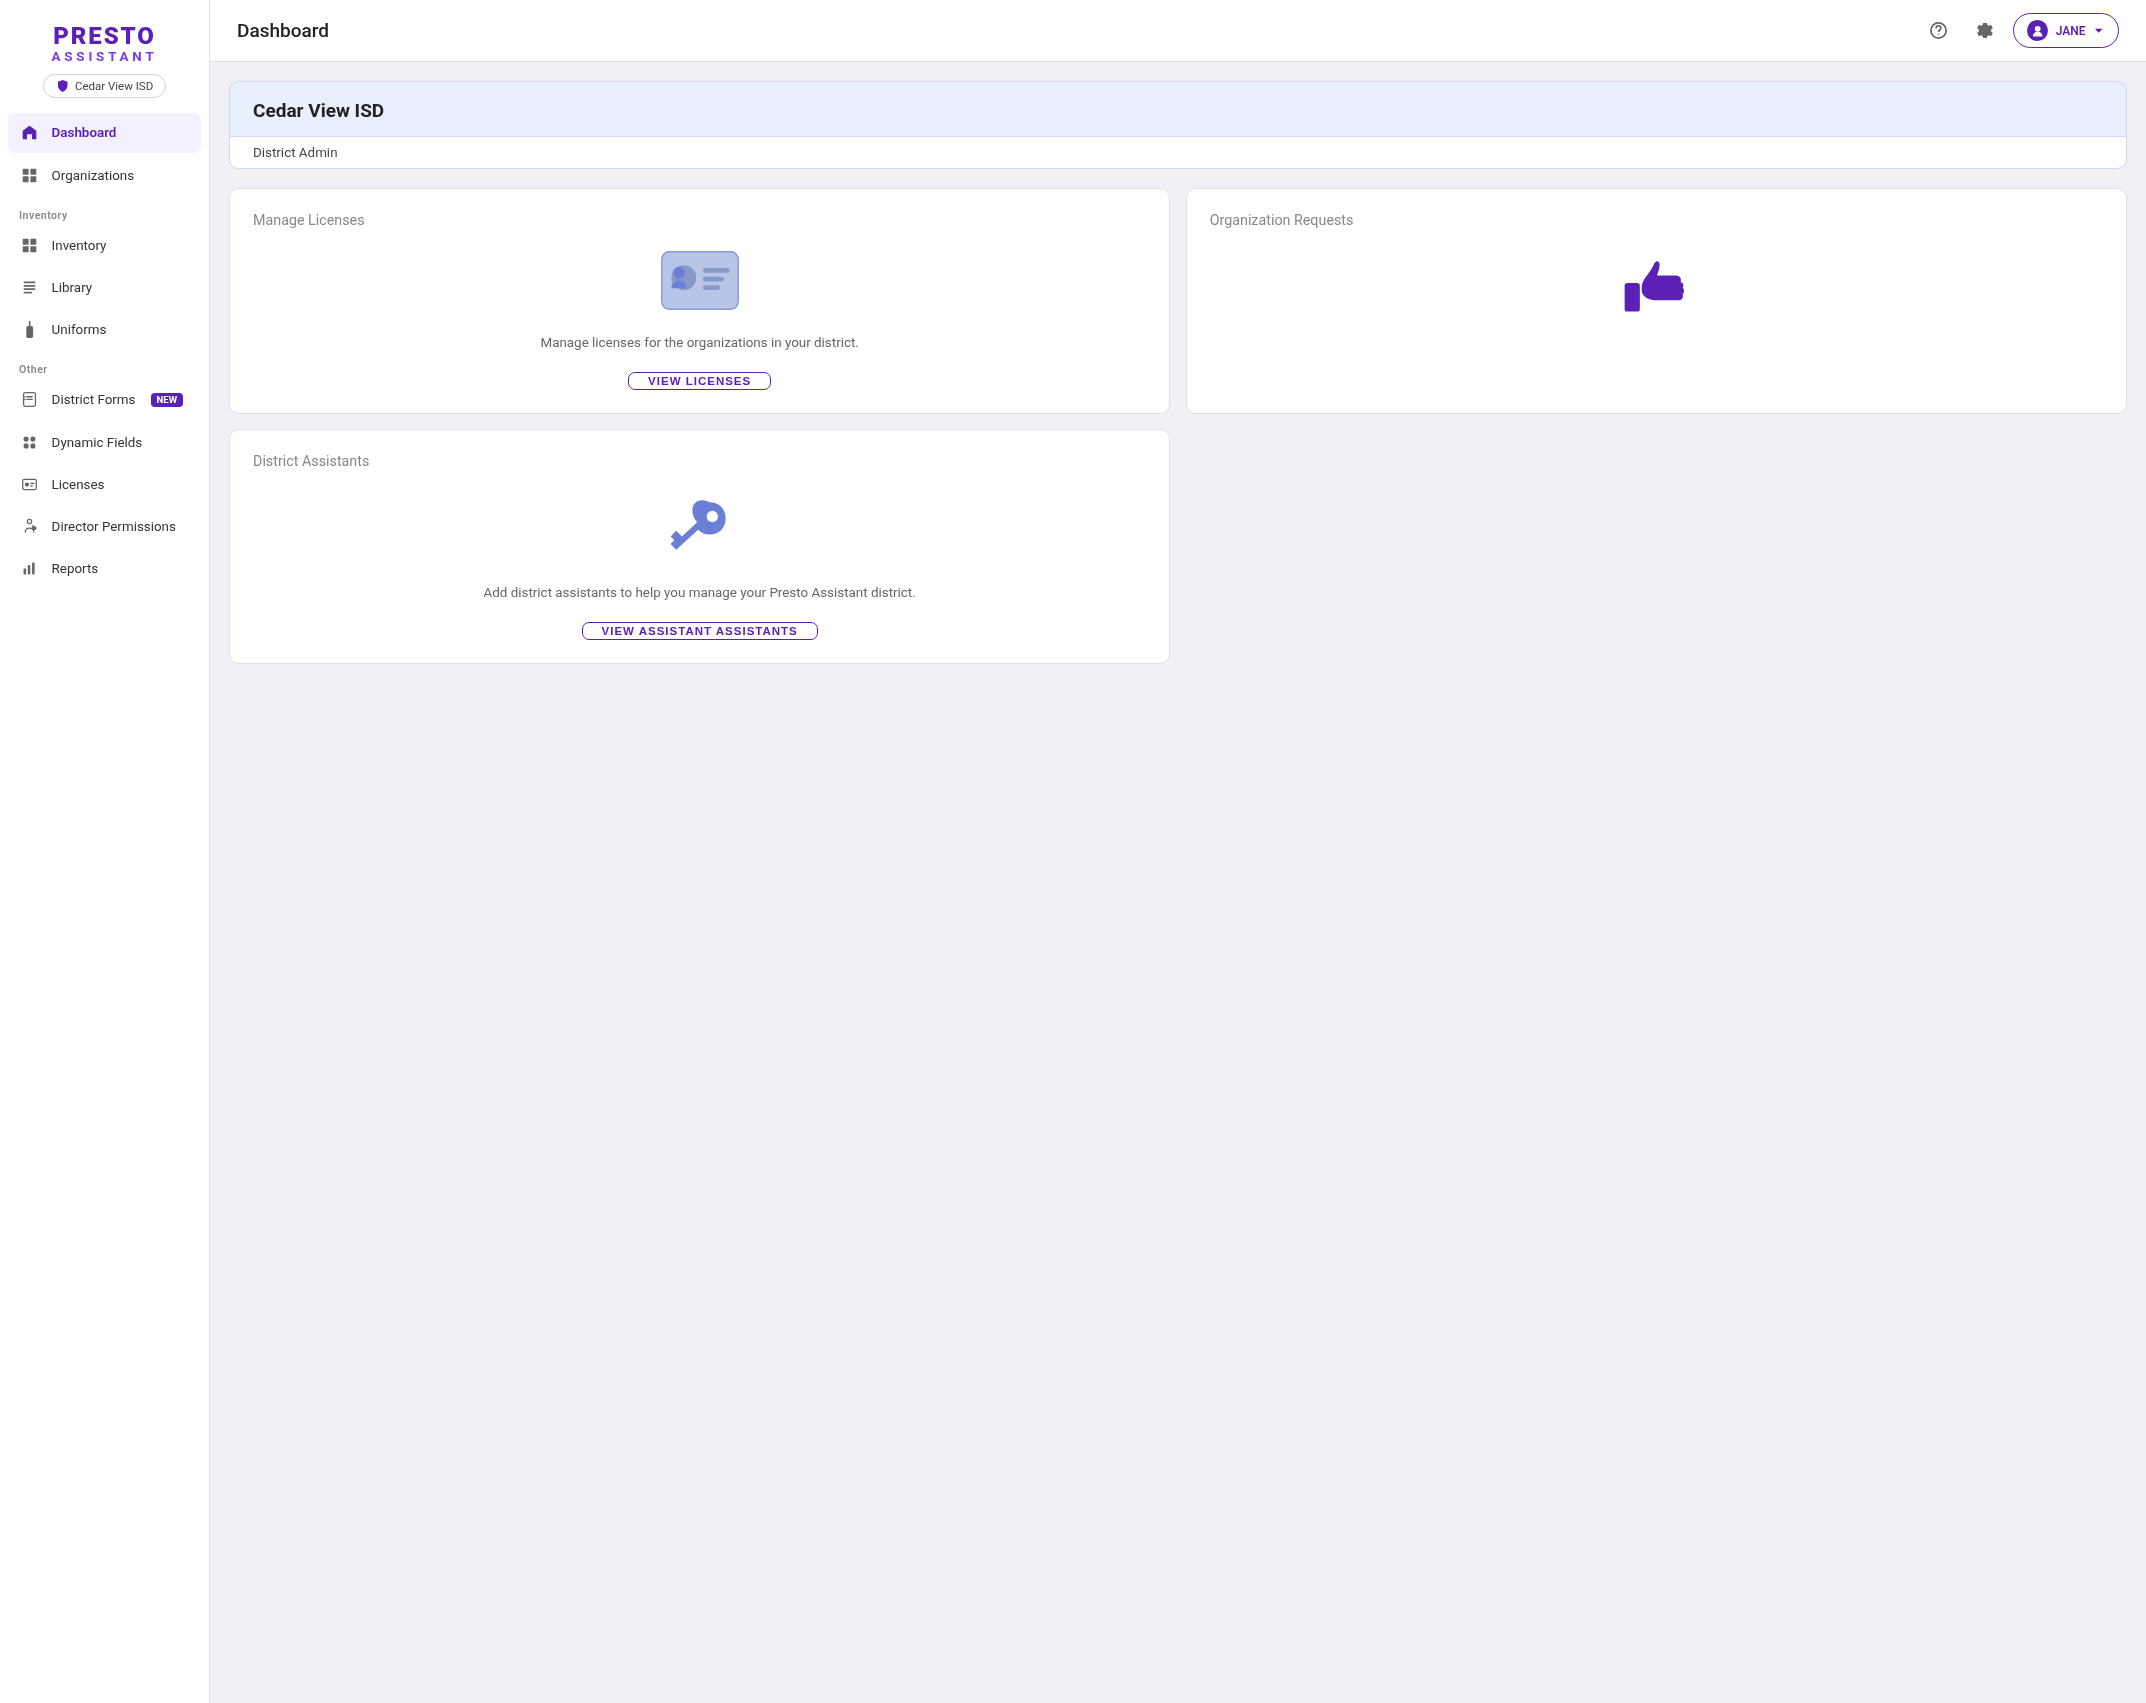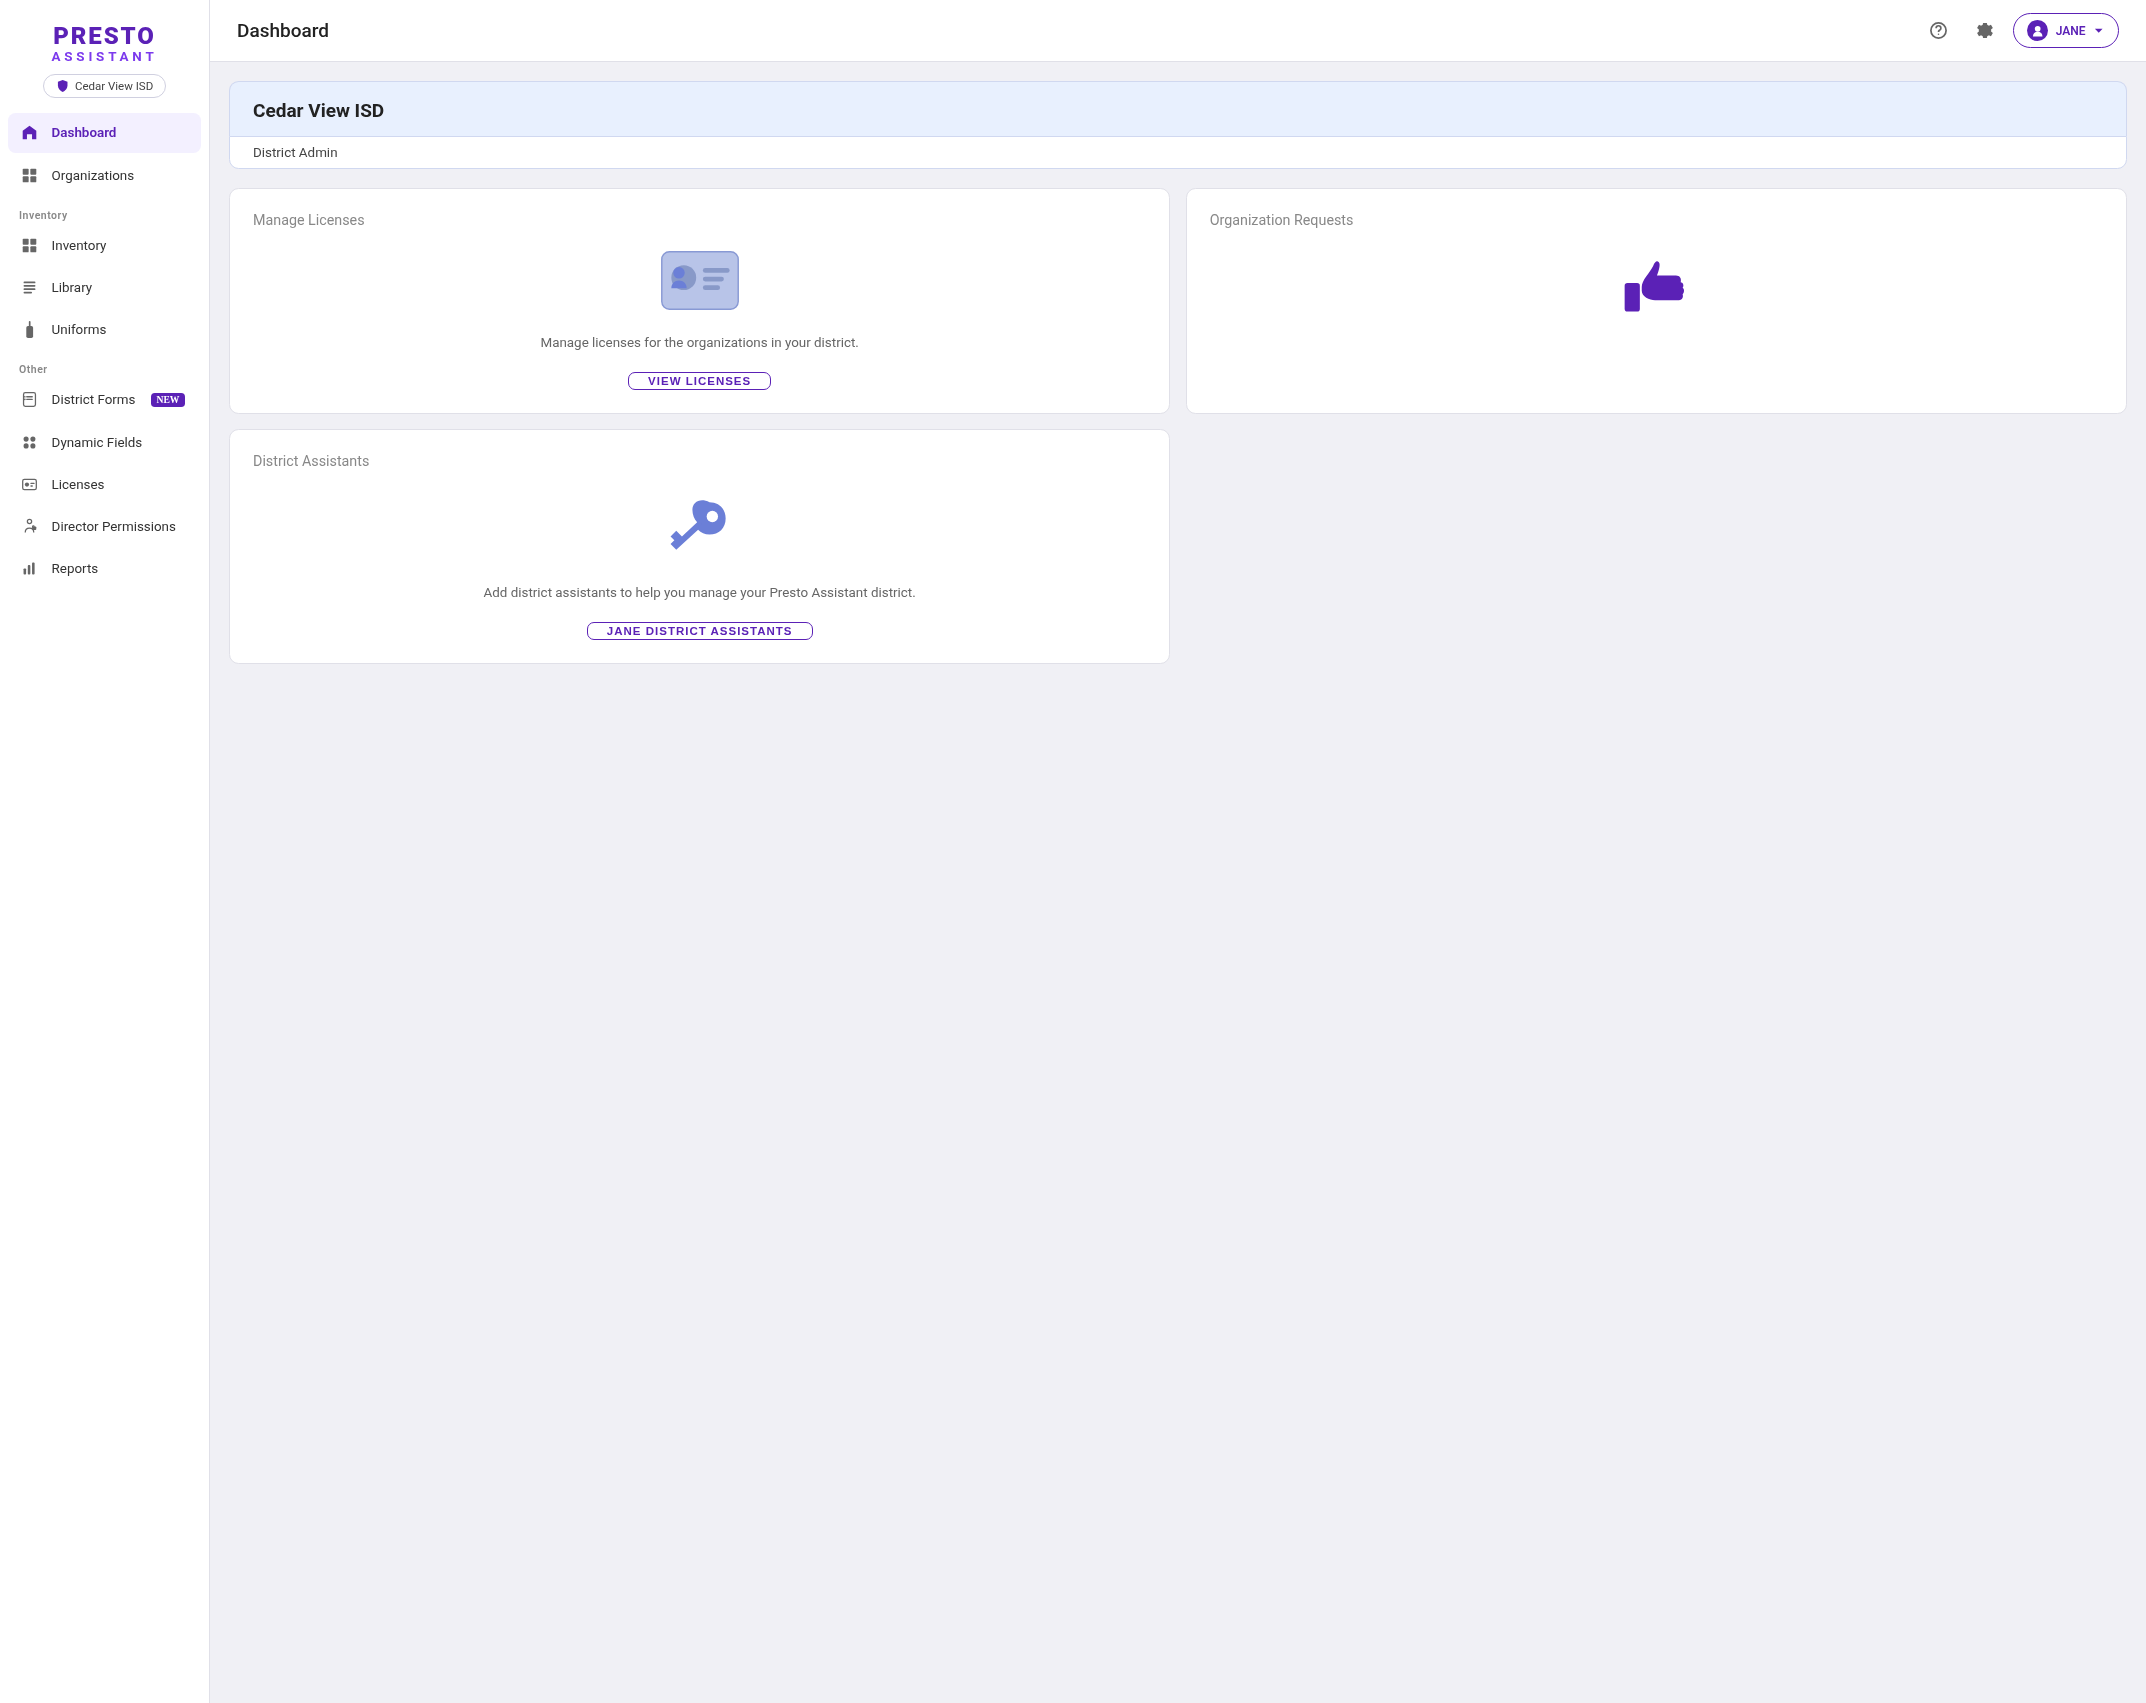--- a/index.html
+++ b/index.html
@@ -102,21 +102,20 @@
     }
 
     .nav-badge-new {
       background: #5b21b6;
       color: white;
       font-size: 9.6px;
       font-weight: 700;
       padding: 1.9px 5.7px;
       border-radius: 3.8px;
       margin-left: 3.8px;
-      font-family: Liberation Serif, serif;
     }
 
     
     .main {
       flex: 1;
       display: flex;
       flex-direction: column;
       overflow: hidden;
       background: #f0f0f5;
     }
@@ -481,20 +480,20 @@
         <div class="card-icon-area">
           <svg width="86" height="76" viewBox="0 0 90 80">
 
             <path d="M55 15 C65 15 72 22 72 32 C72 42 65 49 55 49 C50 49 46 47 43 44 L20 65 L14 59 L18 55 L14 51 L20 45 L26 51 L42 36 C39 33 37 28 37 23 C37 15 45 10 55 15 Z" fill="#6b7fd7"></path>
             <circle cx="58" cy="30" r="6" fill="white"></circle>
 
             <path d="M30 50 L45 38" stroke="#6b7fd7" stroke-width="3" stroke-linecap="round"></path>
           </svg>
         </div>
         <div class="card-description">Add district assistants to help you manage your Presto Assistant district.</div>
-        <button class="card-btn">JANE DISTRICT ASSISTANTS</button>
+        <button class="card-btn">VIEW ASSISTANT ASSISTANTS</button>
       </div>
 
       <div></div>
     </div>
   </div>
 </main>
 
 
 </body></html>

